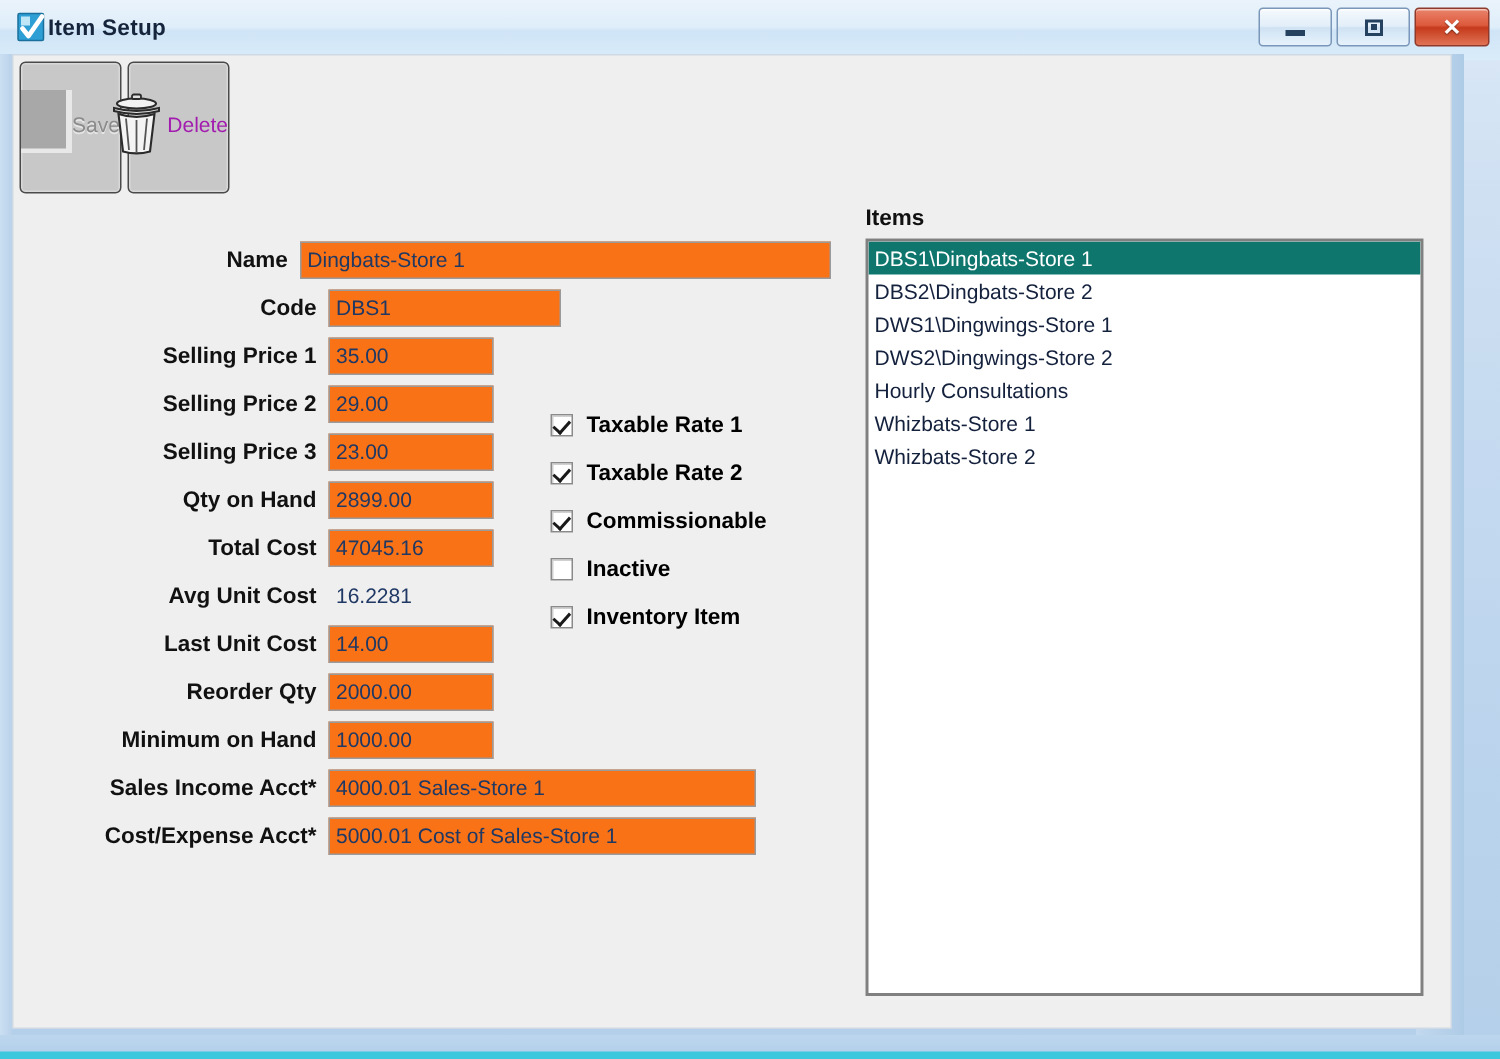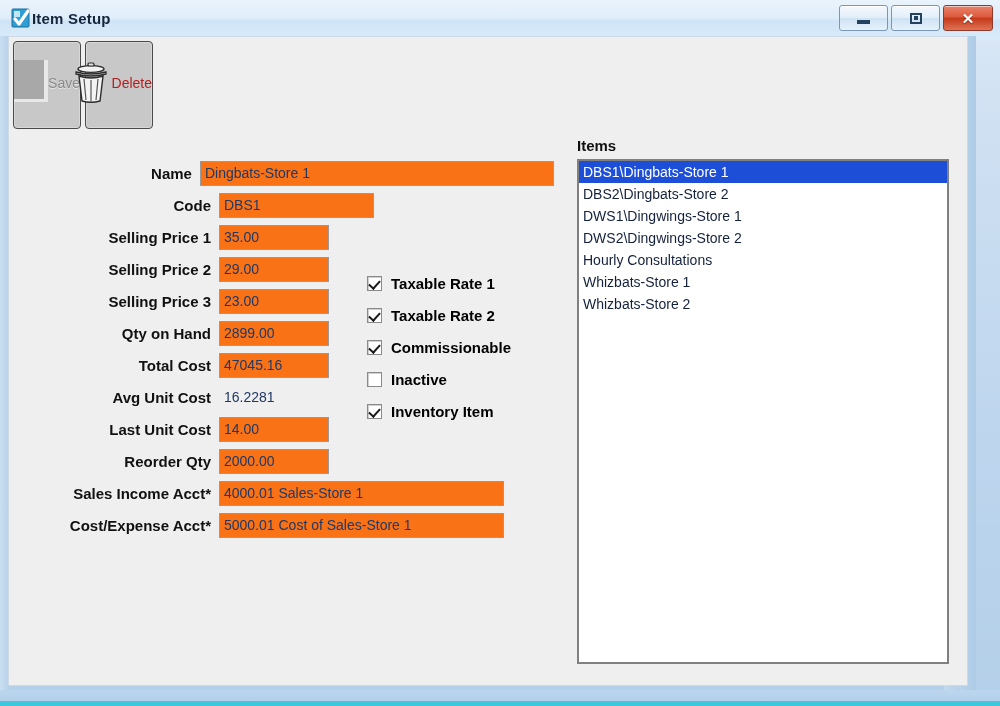--- a/index.html
+++ b/index.html
@@ -81,21 +81,21 @@
     position:absolute;top:4px;width:68px;height:88px;
     border:1px solid #4a4a4a;border-radius:4px;
     background:#c8c8c8;
     box-shadow:inset 0 0 0 1px #d8d8d8;
     display:flex;flex-direction:row;align-items:center;
     justify-content:flex-end;padding-bottom:4px;box-sizing:border-box;
     cursor:pointer;
   }
   .tbtn.save{left:4px;}
   .tbtn.delete{left:76px;}
-  .tbtn .lbl{font-size:14px;color:#b91c1c;line-height:1;}
+  .tbtn .lbl{font-size:14px;color:#a21caf;line-height:1;}
   .tbtn.save .lbl{color:#8b8b8b;text-shadow:0 1px 0 #e6e6e6;}
   .save-icon{
     width:44px;height:42px;margin-bottom:5px;
     background:#a8a8a8;
     border-right:4px solid #e8e8e8;border-bottom:3px solid #e8e8e8;
     box-sizing:border-box;
   }
   .trash-icon{width:42px;height:44px;margin-bottom:3px;}
 
   
@@ -143,21 +143,21 @@
   .items-title{font-size:15px;font-weight:bold;color:#111111;margin-bottom:5px;}
   .listbox{
     width:372px;height:505px;background:#ffffff;
     border:2px solid #808080;box-sizing:border-box;
     overflow:hidden;
   }
   .li{
     height:22px;line-height:22px;padding:0 4px;
     font-size:14px;color:#14213d;white-space:nowrap;cursor:default;
   }
-  .li.sel{background:#1d4ed8;color:#ffffff;}
+  .li.sel{background:#0f766e;color:#ffffff;}
 </style>
 </head>
 <body>
 
 <div class="window">
 
   <div class="titlebar">
     <div class="title-left">
       <span class="app-icon">
         <svg width="22" height="22" viewBox="0 0 22 22">
@@ -247,20 +247,24 @@
         </div>
         <div class="row">
           <div class="lab">Last Unit Cost</div>
           <div class="fld w-num">14.00</div>
         </div>
         <div class="row">
           <div class="lab">Reorder Qty</div>
           <div class="fld w-num">2000.00</div>
         </div>
         <div class="row">
+          <div class="lab">Minimum on Hand</div>
+          <div class="fld w-num">1000.00</div>
+        </div>
+        <div class="row">
           <div class="lab">Sales Income Acct*</div>
           <div class="fld w-acct">4000.01 Sales-Store 1</div>
         </div>
         <div class="row">
           <div class="lab">Cost/Expense Acct*</div>
           <div class="fld w-acct">5000.01 Cost of Sales-Store 1</div>
         </div>
       </div>
 
     <div class="checks">

